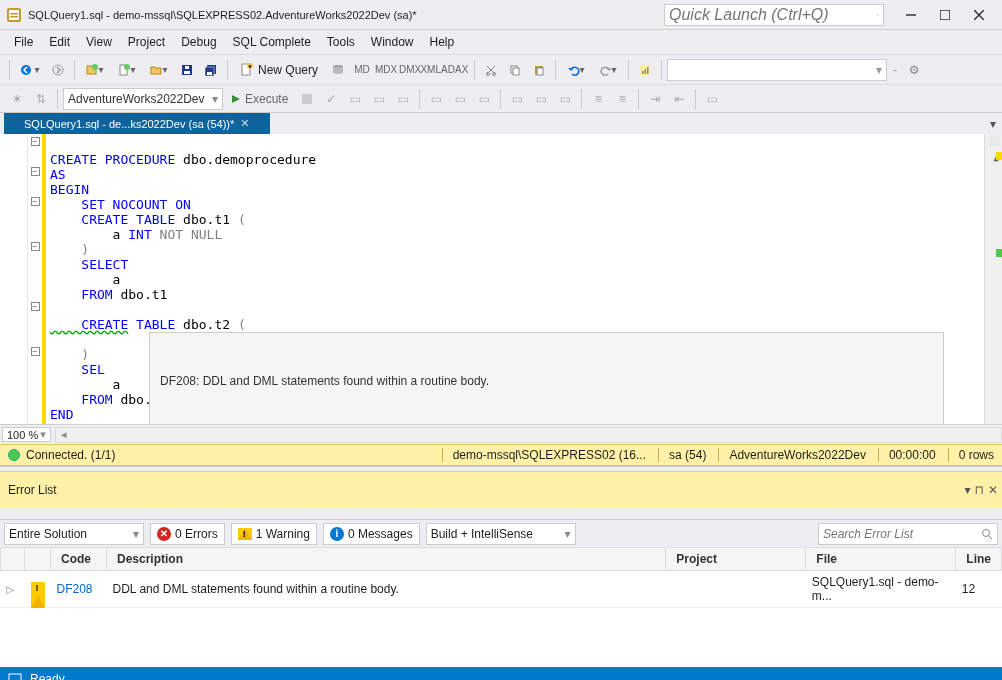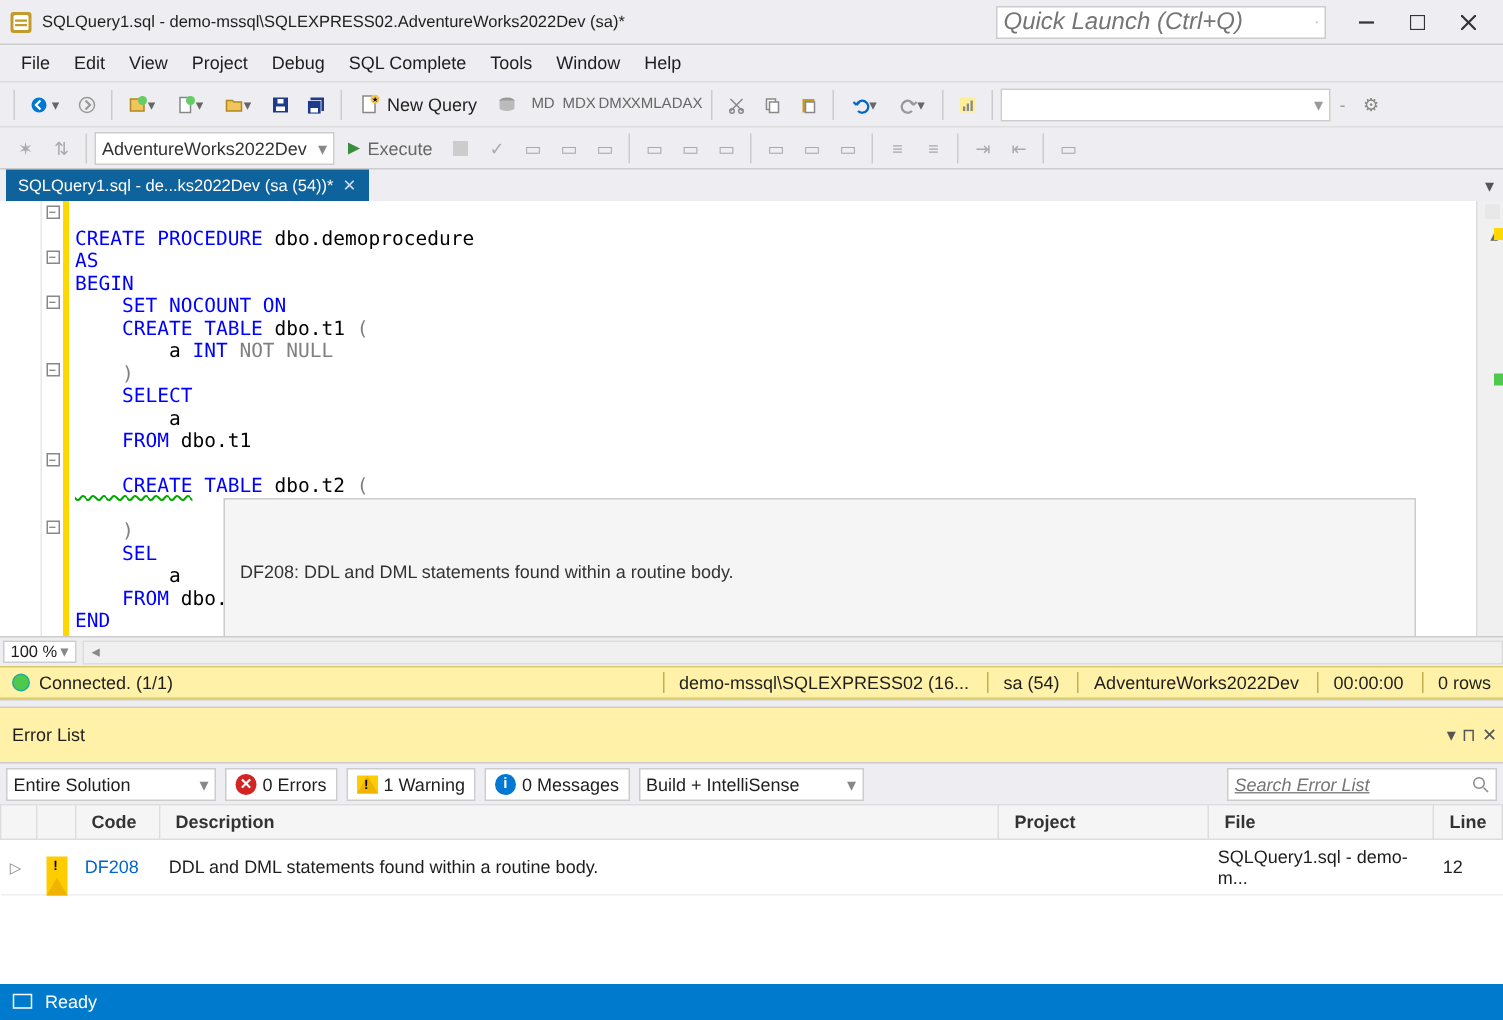--- a/index.html
+++ b/index.html
@@ -30,21 +30,21 @@
 .toolbar .tiny-icon { font-size: 10px; color: #666; }
 
 
 .toolbar2 { height: 28px; background: #eeeef2; border-top: 1px solid #ddd; display: flex; align-items: center; padding: 0 6px; gap: 2px; }
 .toolbar2 .db-dropdown { width: 160px; height: 22px; border: 1px solid #ccc; background: #fff; display: flex; align-items: center; padding: 0 4px; font-size: 12px; }
 .toolbar2 .exec-btn { display: flex; align-items: center; gap: 4px; padding: 2px 6px; color: #666; }
 .toolbar2 .tbtn { width: 22px; height: 22px; display: flex; align-items: center; justify-content: center; color: #aaa; }
 
 
 .doctabs { height: 22px; background: #eeeef2; border-top: 1px solid #ccc; display: flex; align-items: stretch; padding-left: 4px; position: relative; }
-.doctab { background: #0e639c; color: #fff; display: flex; align-items: center; padding: 0 8px; font-size: 11px; gap: 6px; justify-content: space-between; }
+.doctab { background: #0e639c; color: #fff; display: flex; align-items: center; padding: 0 20px; font-size: 11px; gap: 6px; justify-content: space-between; }
 .doctab .close-icon { color: #cde; }
 .doctabs .pin-icon { position: absolute; right: 6px; top: 4px; color: #555; }
 
 
 .editor-wrap { position: relative; }
 .editor { background: #fff; height: 290px; display: flex; font-family: Consolas, monospace; font-size: 13px; line-height: 15px; overflow: hidden; position: relative; }
 .gutter { width: 28px; background: #fff; border-right: 1px solid #e8e8e8; }
 .fold-gutter { width: 14px; background: #fff; padding-top: 3px; }
 .fold-gutter .fbox { width: 9px; height: 9px; border: 1px solid #888; margin: 0 auto 6px; font-size: 8px; line-height: 7px; text-align: center; color: #666; }
 .left-bar { width: 4px; background: #ffd800; }
@@ -70,25 +70,25 @@
 .conn-strip .conn-icon { width: 12px; height: 12px; border-radius: 50%; background: #4ec94e; border: 1px solid #2a9; }
 .conn-strip .right { margin-left: auto; display: flex; gap: 12px; }
 .conn-strip .right span { border-left: 1px solid #c0b050; padding-left: 10px; }
 
 
 .splitter { height: 6px; background: #eeeef2; border-top: 1px solid #ccc; border-bottom: 1px solid #ccc; }
 
 
 .errorlist-header { height: 36px; background: #fff2a8; display: flex; align-items: center; padding: 0 8px; font-size: 12px; position: relative; }
 .errorlist-header .tools { position: absolute; right: 4px; display: flex; gap: 4px; color: #555; }
-.errorlist-toolbar { height: 28px; background: #eeeef2; border-top: 1px solid #ccc; display: flex; align-items: center; padding: 0 4px; gap: 6px; }
+.errorlist-toolbar { height: 28px; background: #eeeef2; border-top: 1px solid #ccc; display: flex; align-items: center; padding: 0 4px; gap: 6px; margin-top: 11px; }
 .errorlist-toolbar .dd { height: 22px; border: 1px solid #ccc; background: #fff; padding: 2px 4px; display: flex; align-items: center; min-width: 140px; font-size: 12px; }
 .errorlist-toolbar .filter-btn { height: 22px; border: 1px solid #ccc; background: #fff; padding: 2px 6px; display: flex; align-items: center; gap: 4px; font-size: 12px; }
 .errorlist-toolbar .search { margin-left: auto; width: 180px; height: 22px; border: 1px solid #ccc; background: #fff; display: flex; align-items: center; padding: 0 4px; }
-.errorlist-toolbar .search input { border: none; outline: none; flex: 1; font-size: 12px; color: #888; font-style: italic; text-decoration: underline; }
+.errorlist-toolbar .search input { border: none; outline: none; flex: 1; font-size: 12px; color: #888; font-style: italic; }
 .err-icon-circle { width: 14px; height: 14px; border-radius: 50%; display: inline-flex; align-items: center; justify-content: center; font-size: 10px; font-weight: bold; color: #fff; }
 .err-red { background: #d32424; }
 .err-yellow { background: #ffcc00; width: 0; height: 0; border-left: 7px solid transparent; border-right: 7px solid transparent; border-bottom: 12px solid #f0b400; border-radius: 0; position: relative; }
 .err-yellow::after { content: "!"; position: absolute; left: -2px; top: 1px; color: #000; font-size: 9px; font-weight: bold; }
 .err-blue { background: #0078d4; }
 
 .errorlist-table { background: #fff; height: 120px; overflow: auto; }
 .errorlist-table table { width: 100%; border-collapse: collapse; font-size: 12px; }
 .errorlist-table th { text-align: left; padding: 4px 10px; background: #f5f5f5; border: 1px solid #ddd; font-weight: bold; color: #333; }
 .errorlist-table td { padding: 4px 6px; border-bottom: 1px solid #eee; }

